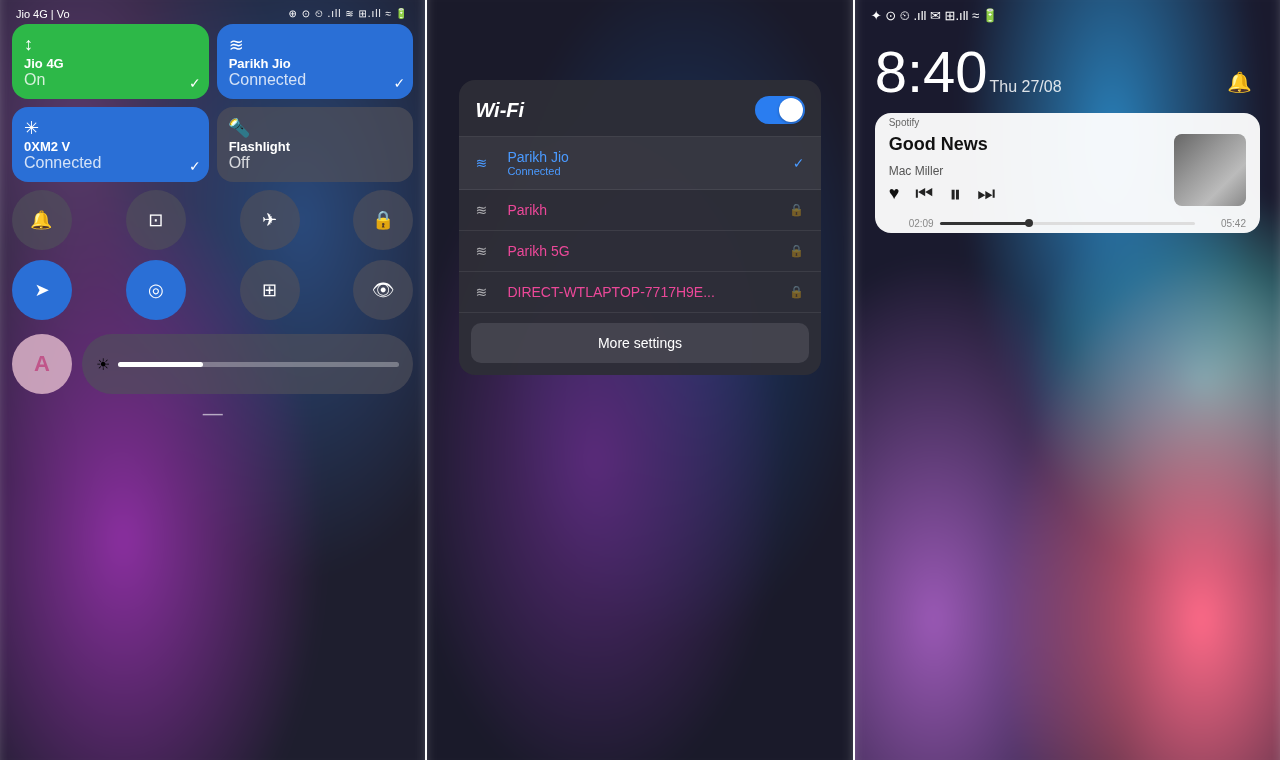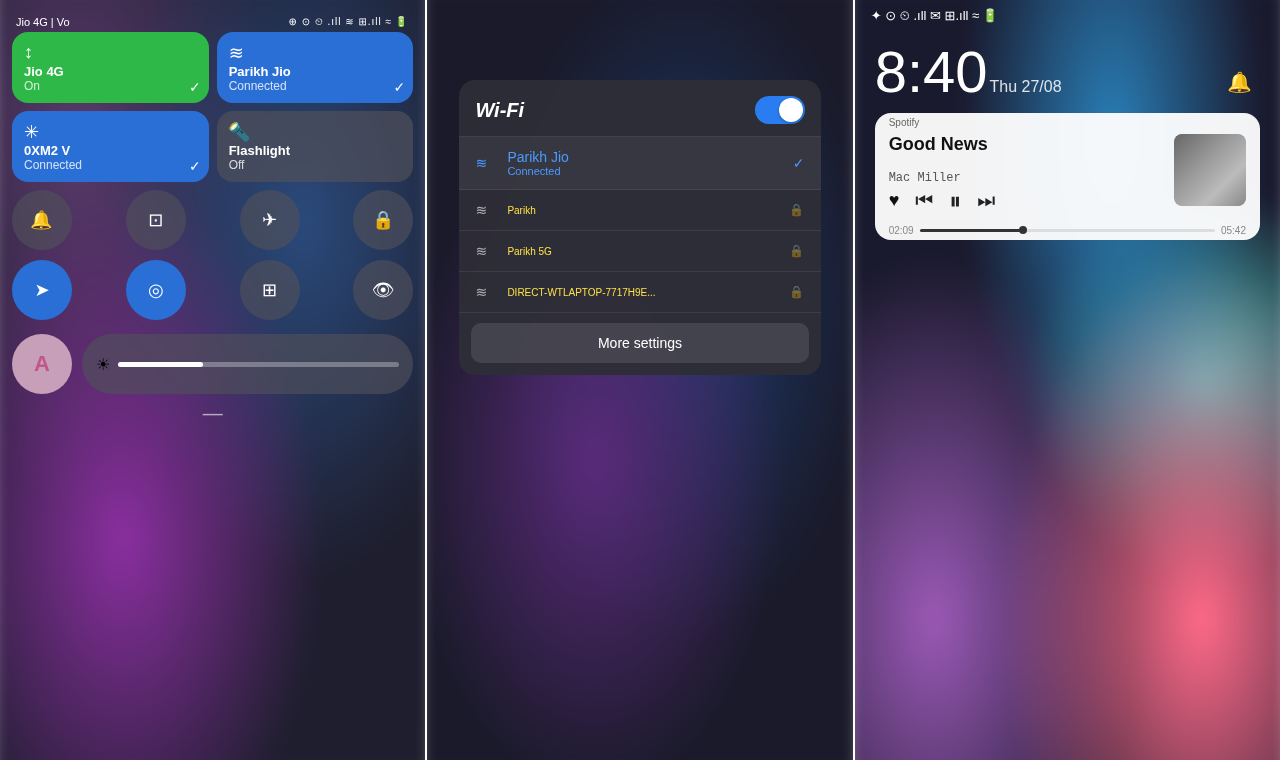--- a/index.html
+++ b/index.html
@@ -45,21 +45,21 @@
       background: radial-gradient(ellipse at 30% 70%, #8b2fa0 0%, transparent 45%),
                   radial-gradient(ellipse at 70% 30%, #2a4a7c 0%, transparent 45%),
                   radial-gradient(ellipse at 20% 20%, #5a3a6c 0%, transparent 40%),
                   #1e1e2e;
     }
 
     .status-bar {
       display: flex;
       align-items: center;
       justify-content: space-between;
-      padding: 16px 4px 4px;
+      padding: 8px 4px 4px;
       color: white;
       font-size: 11px;
     }
 
     .status-left { font-size: 11px; }
     .status-icons { font-size: 10px; letter-spacing: 1px; }
 
     .control-header {
       display: flex;
       align-items: center;
@@ -97,21 +97,21 @@
       cursor: pointer;
       position: relative;
     }
 
     .tile-blue { background: #2a6fd6; }
     .tile-green { background: #2db848; }
     .tile-dark { background: rgba(80,80,90,0.7); }
 
     .tile-icon { font-size: 18px; color: white; }
     .tile-title { color: white; font-size: 13px; font-weight: 700; }
-    .tile-sub { color: rgba(255,255,255,0.8); font-size: 12px; }
+    .tile-sub { color: rgba(255,255,255,0.8); font-size: 16px; }
     .tile-check {
       position: absolute;
       right: 8px;
       bottom: 8px;
       color: white;
       font-size: 14px;
     }
 
     .circle-row {
       display: flex;
@@ -268,21 +268,21 @@
     .wifi-item-info {
       flex: 1;
       padding-left: 8px;
     }
 
     .wifi-name {
       color: #4a9aff;
       font-size: 14px;
     }
 
-    .wifi-name.white { color: #fde047; font-size: 10px; }
+    .wifi-name.white { color: #ec4899; font-size: 14px; }
 
     .wifi-status {
       color: #4a9aff;
       font-size: 11px;
     }
 
     .wifi-check { color: #4a9aff; font-size: 14px; }
     .wifi-lock { color: rgba(255,255,255,0.4); font-size: 12px; }
 
     .more-settings-btn {
@@ -369,22 +369,21 @@
     .music-title {
       font-size: 18px;
       font-weight: 700;
       color: #111;
       line-height: 1.2;
     }
 
     .music-artist {
       font-size: 12px;
       color: #555;
-      margin-top: 15px;
-      font-family: Liberation Mono, monospace;
+      margin-top: 8px;
     }
 
     .album-art {
       width: 72px;
       height: 72px;
       border-radius: 8px;
       background: linear-gradient(135deg, #888 0%, #aaa 30%, #ccc 60%, #999 100%);
       flex-shrink: 0;
       display: flex;
       align-items: center;
@@ -415,21 +414,21 @@
     .ctrl-btn.heart { color: #111; font-size: 18px; }
     .ctrl-btn.pause { font-size: 24px; }
 
     .progress-bar {
       display: flex;
       align-items: center;
       gap: 6px;
       margin-top: 4px;
     }
 
-    .progress-time { font-size: 10px; color: #888; }
+    .progress-time { font-size: 10px; color: #888; margin-left: 20px; }
 
     .progress-track {
       flex: 1;
       height: 3px;
       background: #ddd;
       border-radius: 2px;
       position: relative;
     }
 
     .progress-fill {

